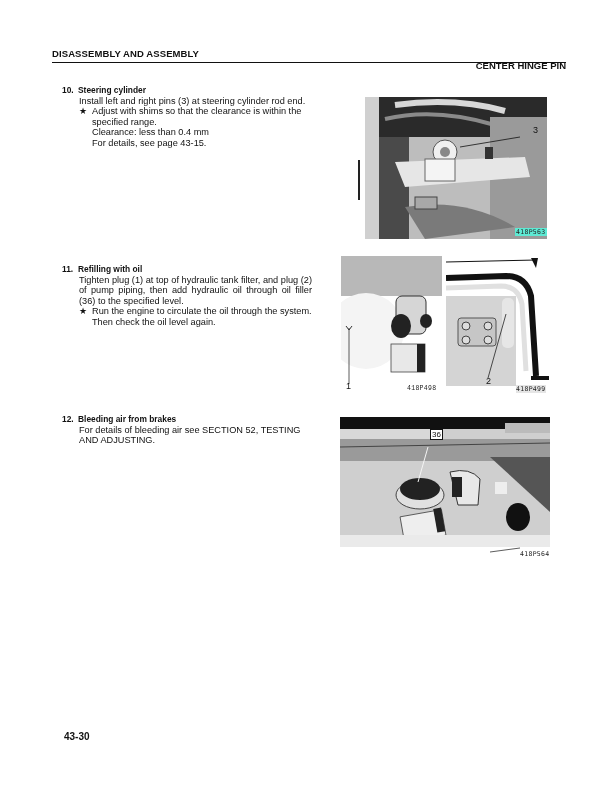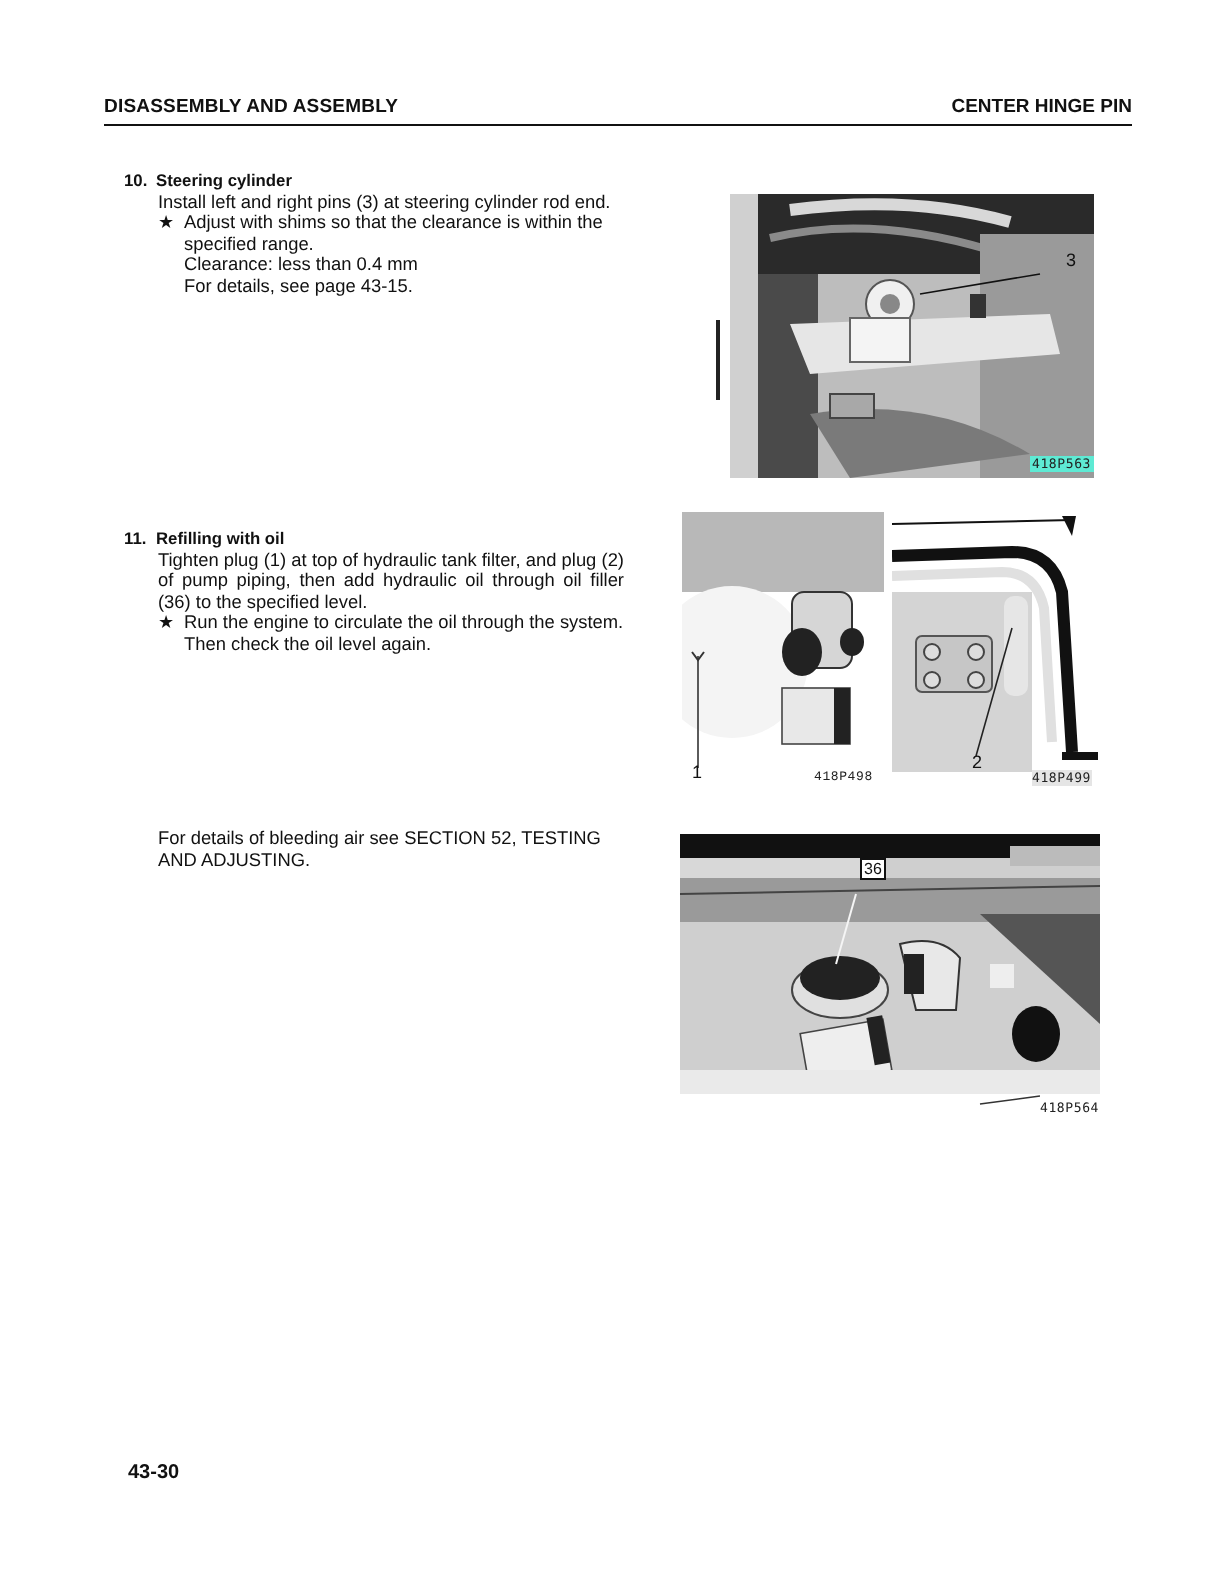--- a/index.html
+++ b/index.html
@@ -1,19 +1,19 @@
 <!DOCTYPE html>
 <html><head>
 <meta charset="utf-8">
 <style>
   html, body { margin:0; padding:0; background:#ffffff; }
   body { width:615px; height:792px; position:relative; overflow:hidden; font-family:"Liberation Sans", sans-serif; color:#111; }
   .header { position:absolute; left:52px; top:48px; width:514px; height:14px; border-bottom:1.5px solid #111; }
   .header .left { position:absolute; left:0; top:0; font-size:9.5px; font-weight:bold; letter-spacing:0.1px; }
-  .header .right { position:absolute; right:0; top:0; font-size:9.5px; font-weight:bold; }
+  .header .right { position:absolute; right:0; top:12px; font-size:9.5px; font-weight:bold; }
   .step { position:absolute; left:62px; width:250px; font-size:9.2px; line-height:10.6px; }
   .step .title { font-weight:bold; font-size:8.4px; }
   .step .title .num { display:inline-block; width:16px; }
   .step .body { padding-left:17px; }
   .note { position:relative; padding-left:30px; }
   .note .star { position:absolute; left:17px; top:0; font-size:9px; }
   .photo { position:absolute; overflow:hidden; }
   .caption { position:absolute; font-family:"DejaVu Sans Mono", monospace; font-size:6.5px; color:#222; letter-spacing:0.3px; }
   .callout { position:absolute; font-size:9px; font-family:"Liberation Sans Narrow","Liberation Sans", sans-serif; color:#111; }
   .page-num { position:absolute; left:64px; top:731px; font-size:10px; font-weight:bold; }
@@ -44,20 +44,23 @@
     <span class="num">11.</span><span>Refilling with oil</span>
   </div>
   <div class="body" style="text-align:justify;">Tighten plug (1) at top of hydraulic tank filter, and plug (2) of pump piping, then add hydraulic oil through oil filler (36) to the specified level.</div>
   <div class="note">
     <span class="star">★</span>
     <div>Run the engine to circulate the oil through the system. Then check the oil level again.</div>
   </div>
 </div>
 
 <div class="step" style="top:414px;">
+  <div class="title">
+    <span class="num">12.</span><span>Bleeding air from brakes</span>
+  </div>
   <div class="body">For details of bleeding air see SECTION 52, TESTING AND ADJUSTING.</div>
 </div>
 
 <div class="photo" style="left:365px; top:97px; width:182px; height:142px;">
   <svg width="182" height="142" viewBox="0 0 182 142">
     <rect width="182" height="142" fill="#bdbdbd"></rect>
     <rect x="0" y="0" width="182" height="40" fill="#2a2a2a"></rect>
     <path d="M30 8 Q90 0 140 14" stroke="#d8d8d8" stroke-width="6" fill="none"></path>
     <path d="M20 22 Q70 10 130 28" stroke="#8a8a8a" stroke-width="4" fill="none"></path>
     <rect x="0" y="0" width="14" height="142" fill="#d0d0d0"></rect>

